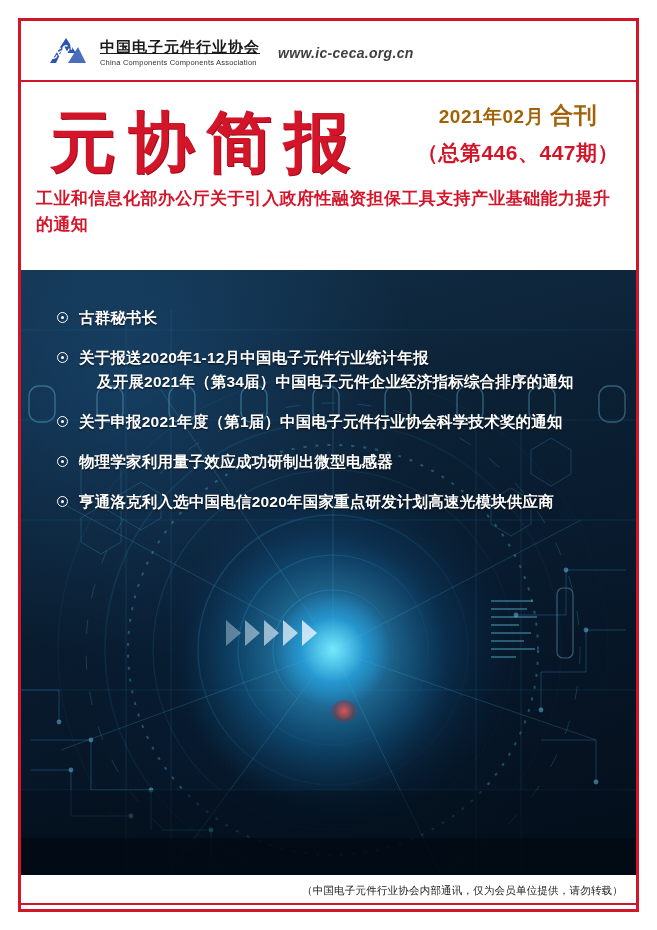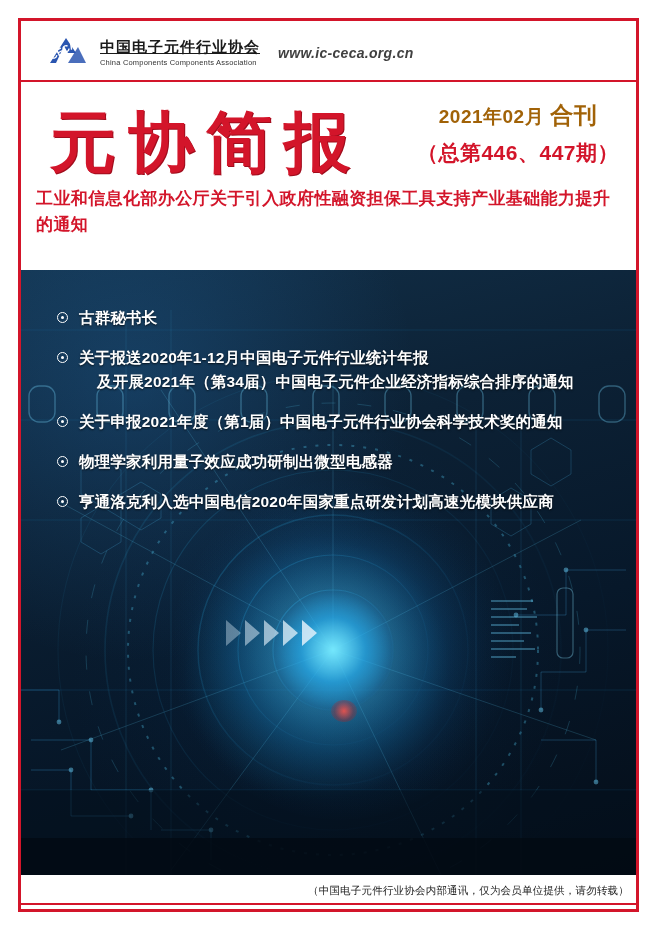--- a/index.html
+++ b/index.html
@@ -252,21 +252,21 @@
     background: #ffffff;
   }
   .toc-item .l2 {
     display: block;
     padding-left: 18px;
   }
 
   
   .footer-note {
     position: absolute;
-    right: 28px;
+    right: 34px;
     top: 884px;
     font-size: 10.5px;
     color: #1a1a1a;
     letter-spacing: 0.2px;
     white-space: nowrap;
   }
   .hr-red-bottom {
     position: absolute;
     left: 21px;
     top: 903px;

